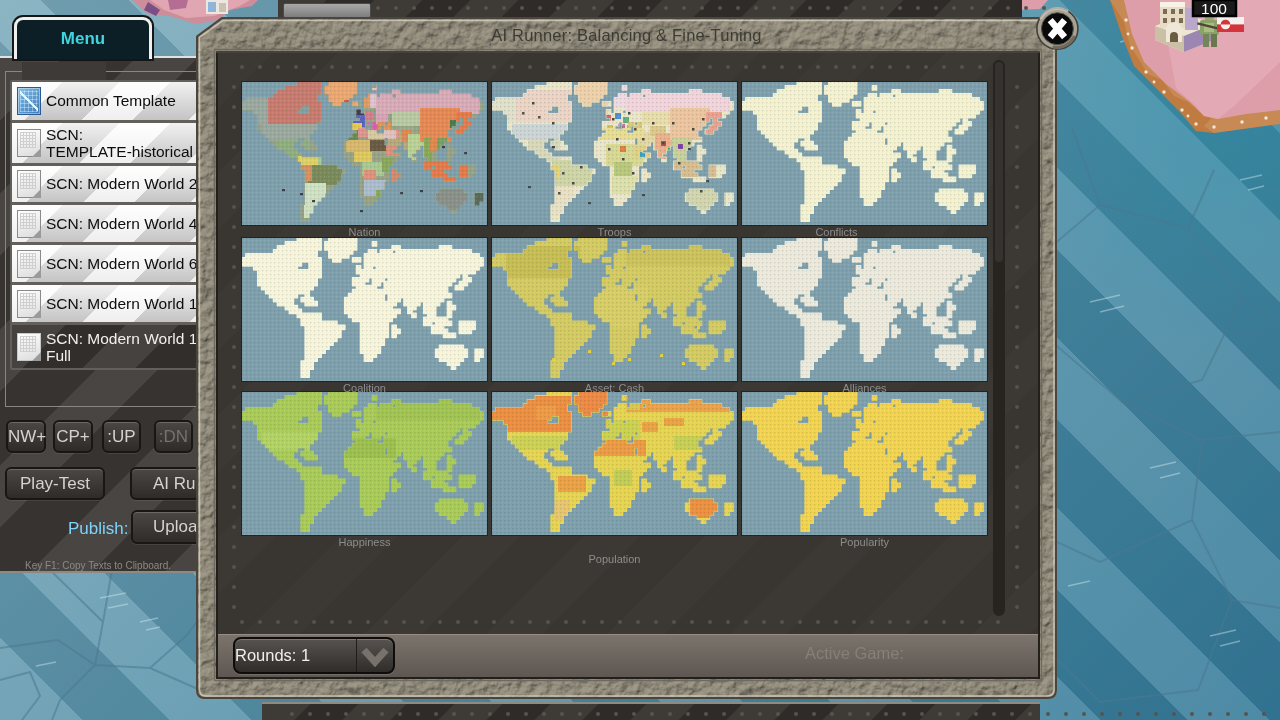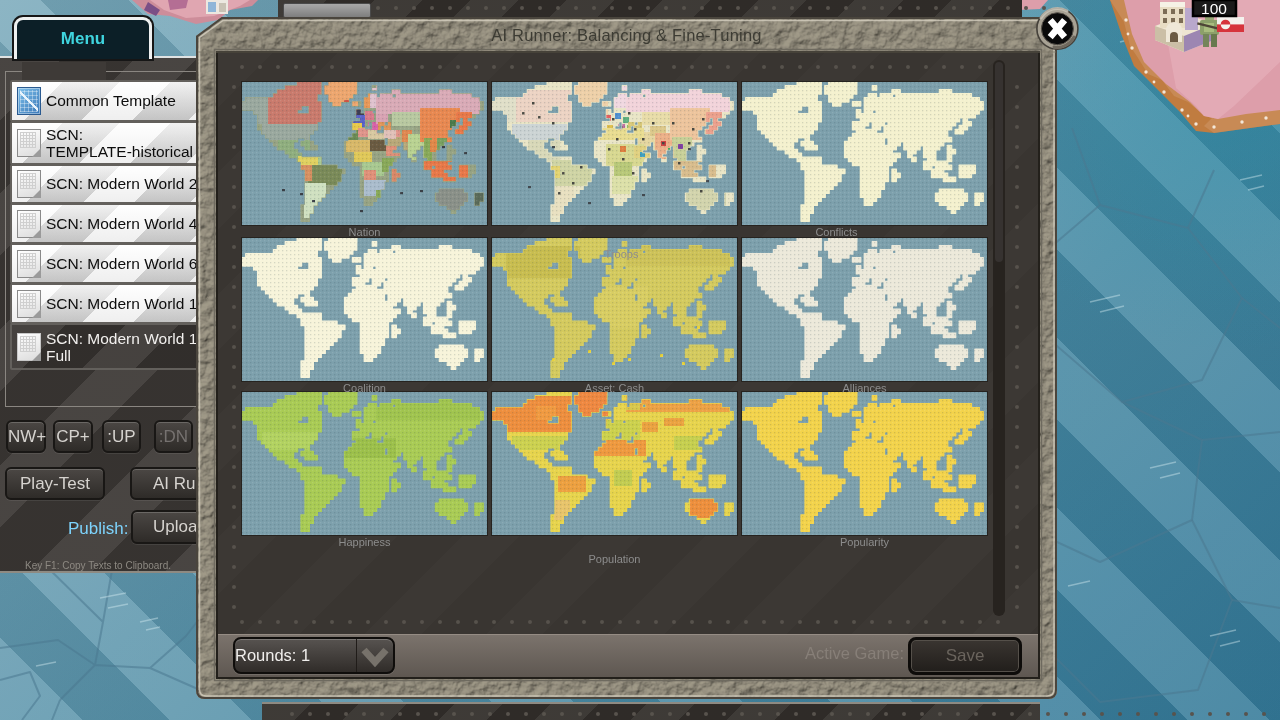--- a/index.html
+++ b/index.html
@@ -649,42 +649,41 @@
 <rect x="44" y="14" width="20" height="14" fill="#f09a40"></rect>
 </g>
 <rect width="245" height="143" fill="url(#mos)" opacity="0.55"></rect>
     </svg>
 <svg class="tile" style="left:525px;top:340px" width="245" height="143" viewBox="0 0 245 143">
 <rect width="245" height="143" fill="#7da0ac"></rect>
 <use href="#wmp" fill="#f3d34b" stroke="#f3d34b" stroke-width="1.2"></use>
 <rect width="245" height="143" fill="url(#mos)" opacity="0.55"></rect>
     </svg>
   <div class="cap" style="left:25px;top:174px;">Nation</div>
-  <div class="cap" style="left:282px;top:174px;margin-top:22px;">Troops</div>
+  <div class="cap" style="left:275px;top:174px;">Troops</div>
   <div class="cap" style="left:497px;top:174px;">Conflicts</div>
   <div class="cap" style="left:25px;top:330px;">Coalition</div>
   <div class="cap" style="left:275px;top:330px;">Asset: Cash</div>
   <div class="cap" style="left:525px;top:330px;">Alliances</div>
   <div class="cap" style="left:25px;top:484px;">Happiness</div>
   <div class="cap" style="left:275px;top:484px;margin-top:17px;">Population</div>
   <div class="cap" style="left:525px;top:484px;">Popularity</div>
 
   <div class="abs" style="left:776px;top:8px;width:12px;height:556px;background:#27231f;border-radius:6px;"></div>
   <div class="abs" style="left:778px;top:10px;width:8px;height:200px;background:#363230;border-radius:4px;"></div>
 
   <div class="abs" style="left:0;top:582px;width:822px;height:44px;background:linear-gradient(#7b736c,#5d5650);border-top:1px solid #958c84;"></div>
   <div class="abs" style="left:16px;top:585px;width:162px;height:37px;box-sizing:border-box;background:linear-gradient(#575350,#302c29);border:2px solid #0f0d0b;border-radius:8px;box-shadow:inset 0 1px 0 rgba(255,255,255,0.22),0 1px 0 rgba(255,255,255,0.12);color:#f0eeec;font-size:16.5px;line-height:33px;">Rounds: 1
     <div class="abs" style="right:0px;top:0px;width:36px;height:33px;border-left:1px solid #201c19;">
       <svg width="36" height="33">
           <path d="M7,11 L18,23 29,11" fill="none" stroke="#77726b" stroke-width="7" stroke-linejoin="miter"></path>
         </svg>
     </div>
   </div>
   <div class="abs" style="left:500px;top:592px;width:187px;height:22px;color:#877f78;font-size:16.5px;text-align:right;">Active Game:</div>
-  <div class="abs" style="left:691px;top:585px;width:114px;height:38px;box-sizing:border-box;background:linear-gradient(#3a3531,#211e1b);border:3px solid #0e0c0a;border-radius:8px;box-shadow:inset 0 0 0 1px #55504a;color:#6a645d;font-size:17px;text-align:center;line-height:32px;">Save</div>
 </div>
 <svg id="dlg-frame" class="abs" style="left:196px;top:17px;z-index:5;" width="875" height="692">
   <path id="ringp" fill-rule="evenodd" fill="#867f72" d="M26,0 H852 Q861,0 861,9 V673 Q861,682 852,682 H9 Q0,682 0,673 V19 Z M21,35 H843 V661 H21 Z"></path>
   <path fill-rule="evenodd" filter="url(#stoneF)" opacity="0.9" d="M26,0 H852 Q861,0 861,9 V673 Q861,682 852,682 H9 Q0,682 0,673 V19 Z M21,35 H843 V661 H21 Z"></path>
   <path fill-rule="evenodd" filter="url(#stoneC)" opacity="0.32" d="M26,0 H852 Q861,0 861,9 V673 Q861,682 852,682 H9 Q0,682 0,673 V19 Z M21,35 H843 V661 H21 Z"></path>
   <path fill="none" stroke="#4a453d" stroke-width="2" d="M26,1 H852 Q860,1 860,9 V673 Q860,681 852,681 H9 Q1,681 1,673 V19.5 Z"></path>
   <path fill="none" stroke="#d6d0c0" stroke-opacity="0.8" stroke-width="1.5" d="M27,3.5 H851 Q858,3.5 858,10 V672 Q858,679 851,679 H10 Q3.5,679 3.5,672 V20.5 Z"></path>
   <rect x="21" y="35" width="822" height="626" fill="none" stroke="#23201b" stroke-width="2"></rect>
   <rect x="18.5" y="32.5" width="827" height="631" fill="none" stroke="#6e6a5f" stroke-width="1.5"></rect>
   <line x1="2" y1="35" x2="860" y2="35" stroke="#7a7567" stroke-width="1" stroke-opacity="0.8"></line>

